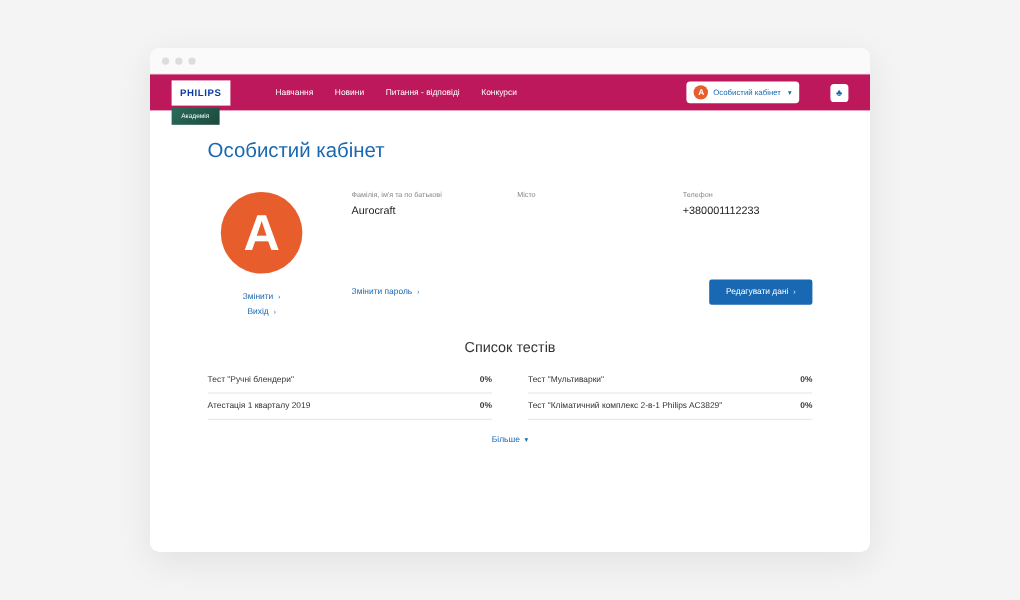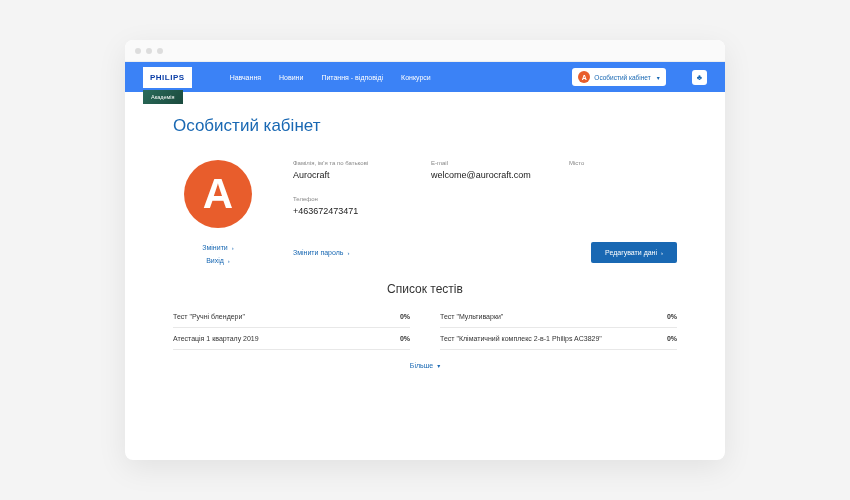--- a/index.html
+++ b/index.html
@@ -1,20 +1,20 @@
 <!DOCTYPE html>
 <html><head>
 <meta charset="utf-8">
 <style>
 * { margin: 0; padding: 0; box-sizing: border-box; }
 body { font-family: Arial, sans-serif; background: #f4f4f4; width: 850px; height: 500px; overflow: hidden; display: flex; align-items: center; justify-content: center; }
 .frame { width: 600px; height: 420px; background: #fff; border-radius: 8px; box-shadow: 0 8px 30px rgba(0,0,0,0.08); overflow: hidden; display: flex; flex-direction: column; }
 .titlebar { height: 22px; background: #fafafa; display: flex; align-items: center; padding: 0 10px; gap: 5px; border-bottom: 1px solid #eee; }
 .dot { width: 6px; height: 6px; border-radius: 50%; background: #ddd; }
-.header { background: #3b82f6; height: 30px; display: flex; align-items: center; padding: 0 18px; gap: 22px; position: relative; }
+.header { background: #be185d; height: 30px; display: flex; align-items: center; padding: 0 18px; gap: 22px; position: relative; }
 .logo { background: #fff; color: #0a3da6; font-weight: bold; font-size: 8px; padding: 6px 7px; letter-spacing: 0.5px; position: relative; }
 .logo-sub { position: absolute; top: 28px; left: 18px; background: linear-gradient(135deg, #2a6b5a, #1a4a3d); color: #fff; font-size: 5.5px; padding: 4px 8px; }
 .nav { display: flex; gap: 18px; margin-left: 16px; }
 .nav a { color: #fff; font-size: 7px; text-decoration: none; }
 .cabinet-link { margin-left: auto; background: #fff; border-radius: 3px; padding: 3px 6px; display: flex; align-items: center; gap: 4px; font-size: 6.5px; color: #1968b3; }
 .cabinet-avatar { width: 12px; height: 12px; border-radius: 50%; background: #e85d2c; color: #fff; font-size: 7px; font-weight: bold; display: flex; align-items: center; justify-content: center; }
 .bell { background: #fff; border-radius: 3px; padding: 3px 5px; margin-left: 4px; font-size: 8px; color: #1968b3; }
 .content { padding: 24px 48px; overflow-y: auto; flex: 1; }
 .page-title { color: #1968b3; font-size: 17px; font-weight: normal; margin-bottom: 24px; }
 .profile { display: flex; gap: 30px; margin-bottom: 18px; }
@@ -73,29 +73,25 @@
         <div class="profile-link"><span>Змінити</span> <span class="arrow">›</span></div>
         <div class="profile-link"><span>Вихід</span> <span class="arrow">›</span></div>
       </div>
 
       <div class="profile-right">
         <div class="field-group">
           <div class="field-label">Фамілія, ім'я та по батькові</div>
           <div class="field-value">Aurocraft</div>
         </div>
         <div class="field-group">
-          <div class="field-label">E-mail</div>
-          <div class="field-value">welcome@aurocraft.com</div>
-        </div>
-        <div class="field-group">
           <div class="field-label">Місто</div>
         </div>
         <div class="field-group">
           <div class="field-label">Телефон</div>
-          <div class="field-value">+463672473471</div>
+          <div class="field-value">+380001112233</div>
         </div>
         <div class="actions">
           <div class="change-pass"><span>Змінити пароль</span> <span class="arrow">›</span></div>
           <button class="edit-btn"><span>Редагувати дані</span> <span class="arrow">›</span></button>
         </div>
       </div>
     </div>
 
     <div class="tests-title">Список тестів</div>
     <div class="tests">

